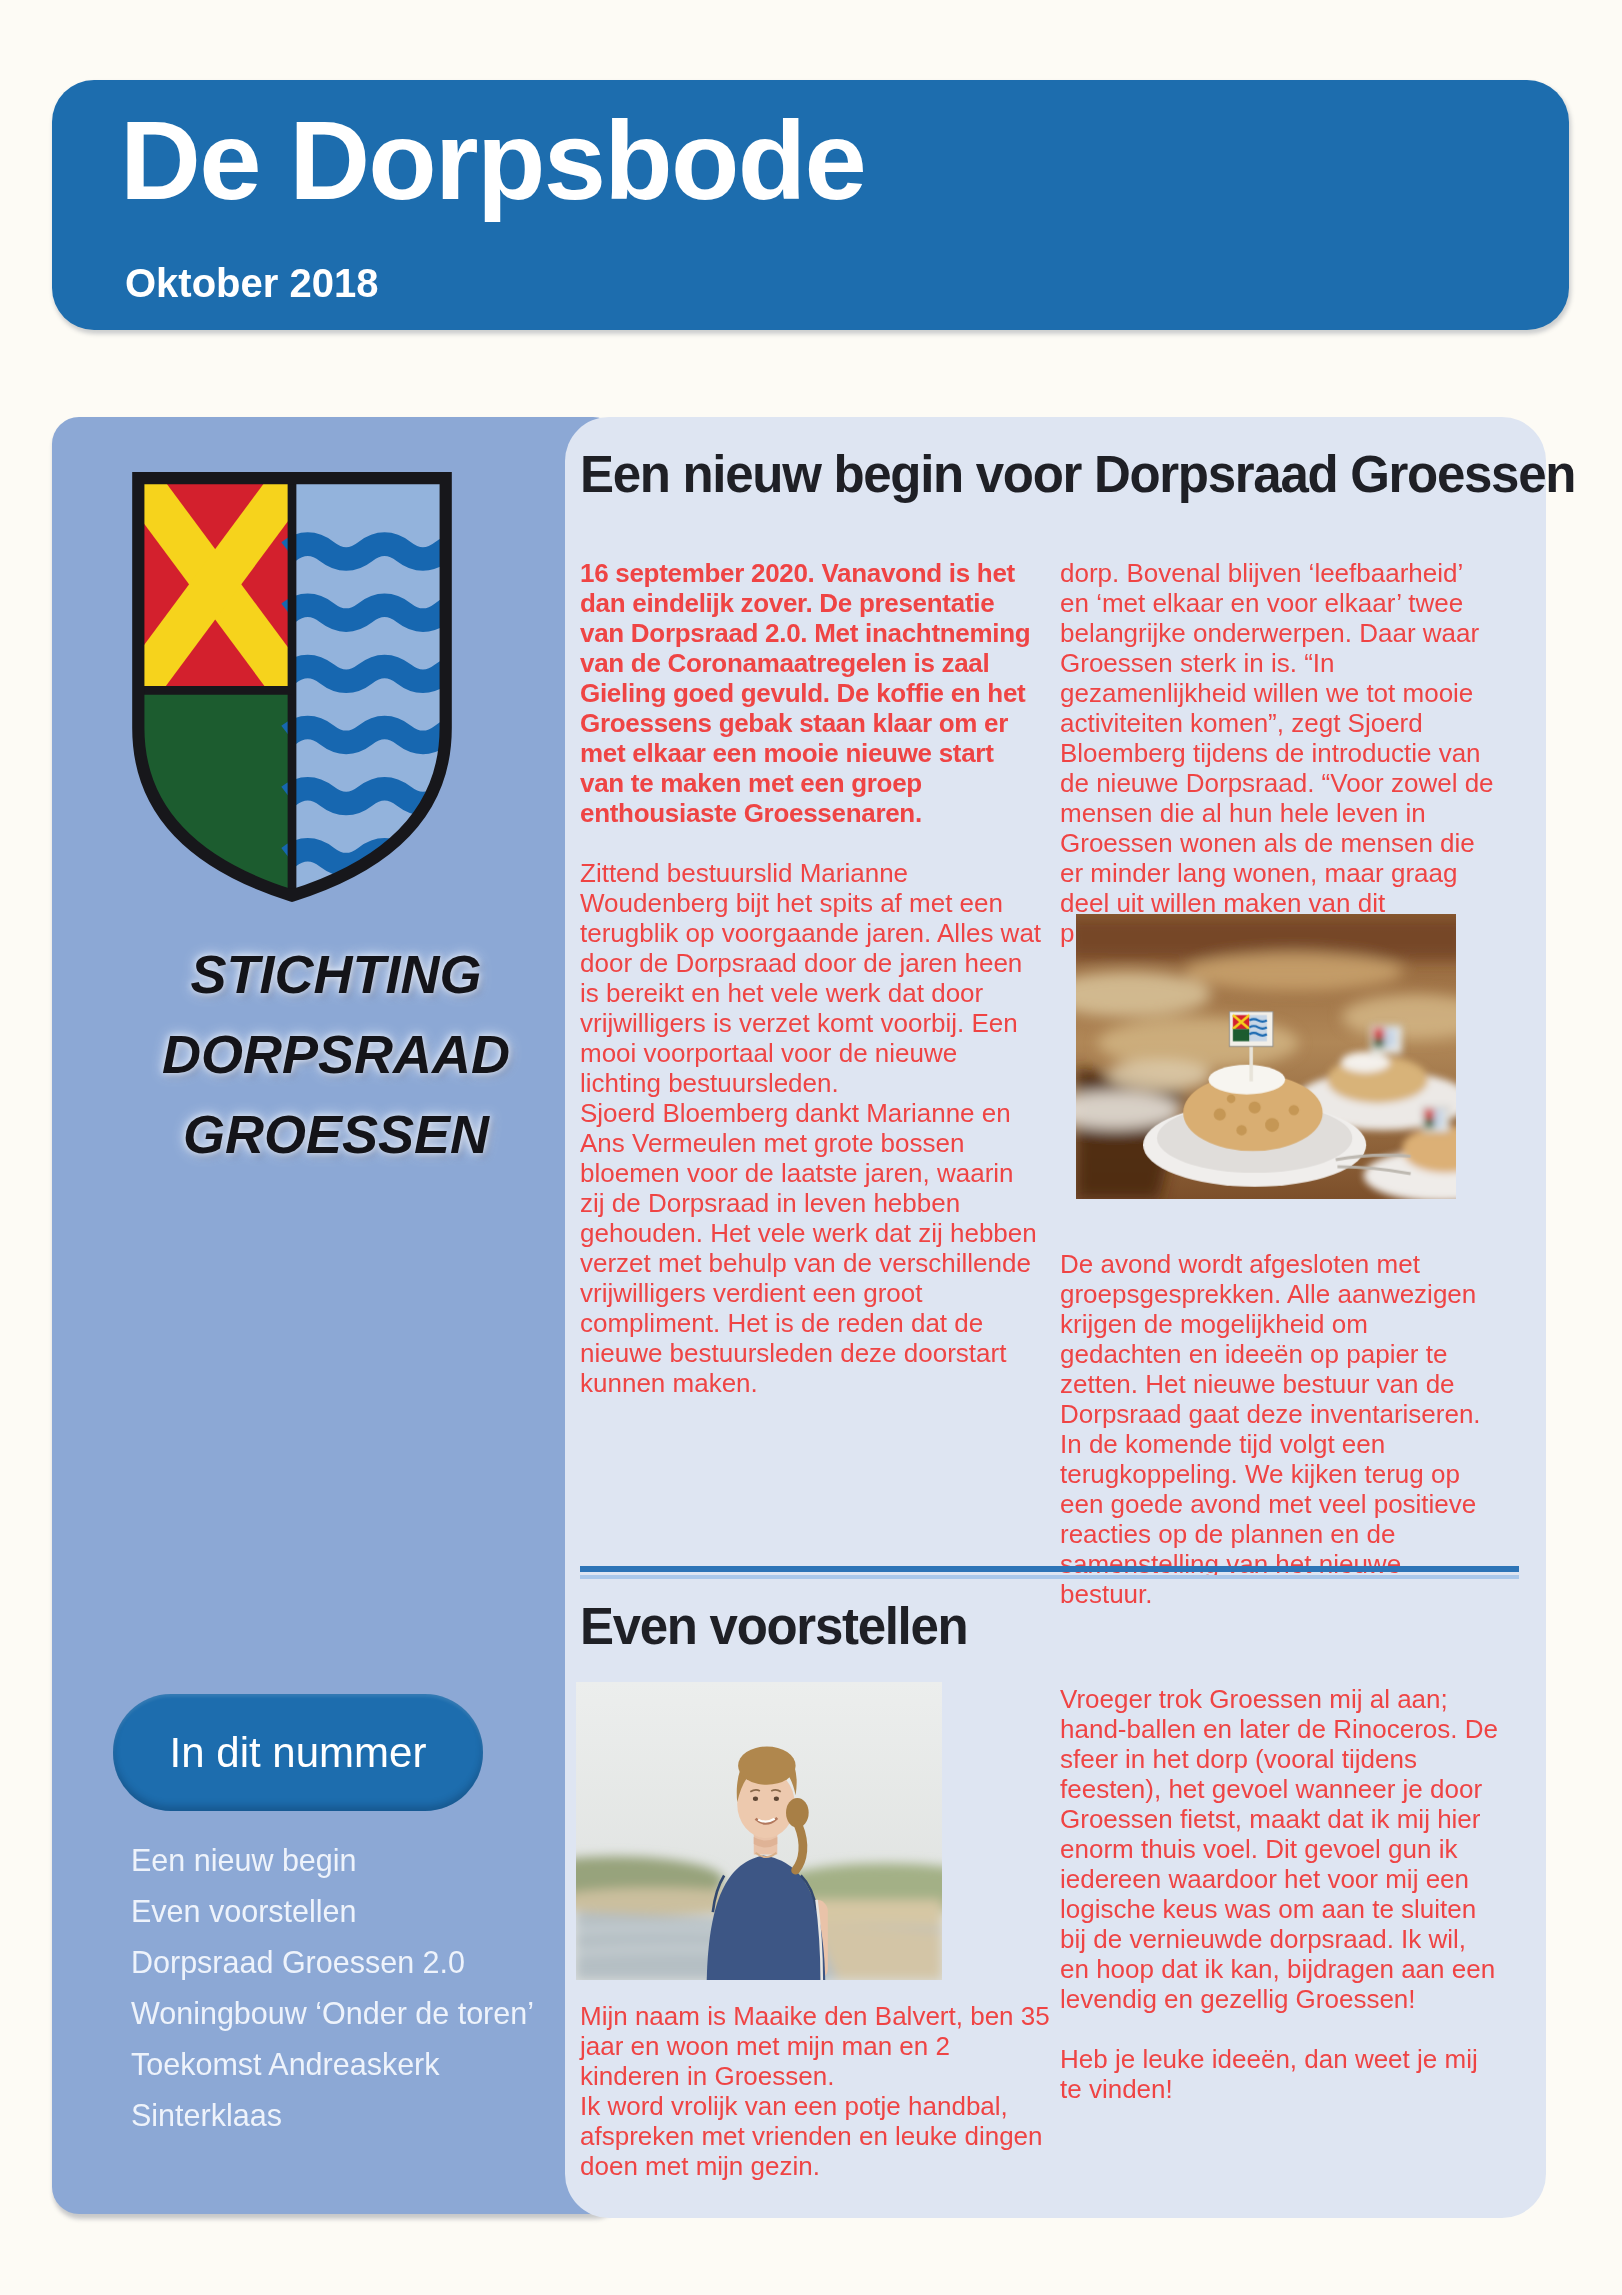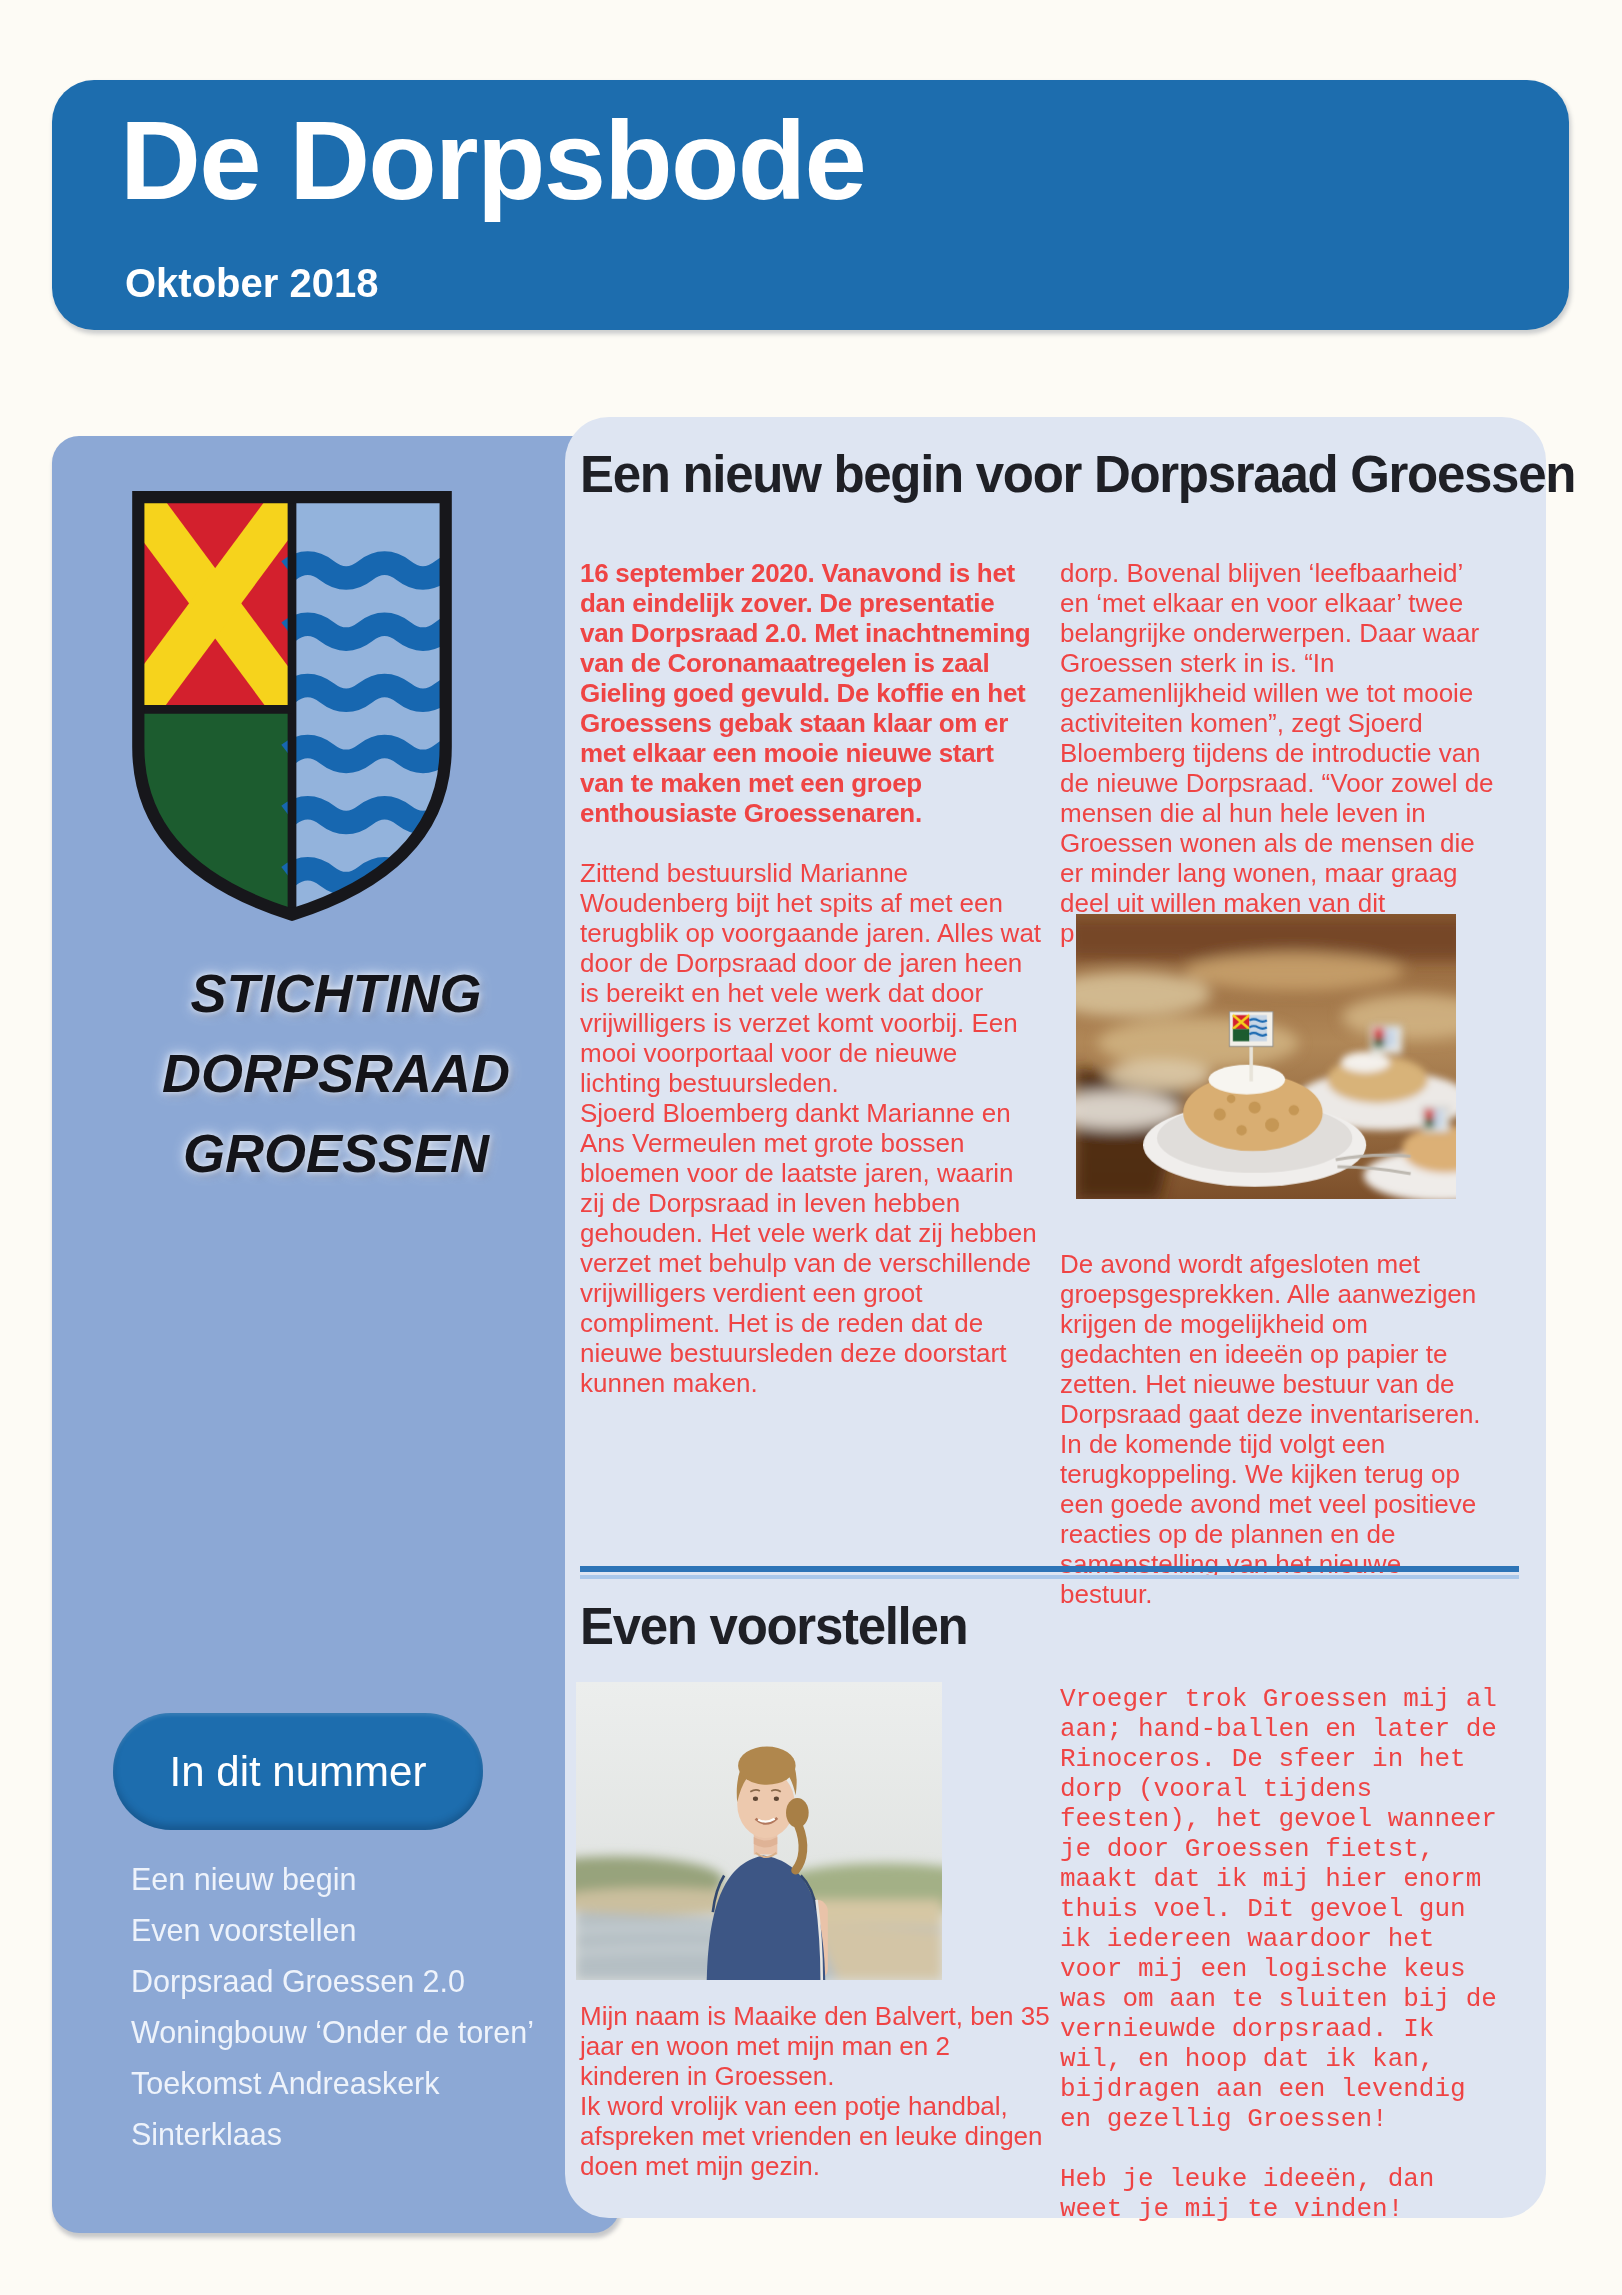--- a/index.html
+++ b/index.html
@@ -23,21 +23,20 @@
   }
   .masthead .date{
     position:absolute;left:73px;top:181px;
     font-size:40px;font-weight:bold;color:#ffffff;
   }
   
   .sidebar{
     position:absolute;left:52px;top:417px;width:568px;height:1797px;
     background:#8ca8d5;border-radius:27px;
     box-shadow:1.7px 4.4px 4.4px rgba(60,70,90,.28);
-    margin-top:19px;
   }
   .shield{position:absolute;left:74px;top:49px;width:332px;height:441px;}
   .org-name{
     position:absolute;left:0;right:0;top:517px;text-align:center;
     font-size:54px;line-height:80px;font-weight:bold;font-style:italic;
     color:#141419;
     text-shadow:0 0 14px rgba(238,244,255,.95),0 0 6.1px rgba(238,244,255,.85),3.5px 3.5px 7.9px rgba(45,55,85,.35);
   }
   .toc-pill{
     position:absolute;left:61px;top:1277px;width:370px;height:117px;
@@ -65,21 +64,21 @@
   .bodycol{
     position:absolute;font-size:26px;line-height:30px;color:#ef4444;
   }
   .bodycol p{margin:0 0 30px 0;}
   .bodycol p.tight{margin-bottom:0;}
   .bodycol p.lead{font-weight:bold;letter-spacing:-0.3px;}
   .a1-left{left:580px;top:558px;width:464px;}
   .a1-right-1{left:1060px;top:558px;width:436px;}
   .a1-right-2{left:1060px;top:1249px;width:436px;}
   .a2-left-caption{left:580px;top:2001px;width:476px;}
-  .a2-right{left:1060px;top:1684px;width:438px;font-family:Liberation Mono, monospace;}
+  .a2-right{left:1060px;top:1684px;width:438px;}
   .photo1{position:absolute;left:1076px;top:914px;width:380px;height:285px;}
   .photo2{position:absolute;left:576px;top:1682px;width:366px;height:298px;}
   .divider{position:absolute;left:580px;top:1566px;width:939px;}
   .divider .d1{height:6.1px;background:#2d74b7;}
   .divider .gap{height:2.6px;}
   .divider .d2{height:4.4px;background:#a9c7ea;}
 </style>
 </head>
 <body>
 

